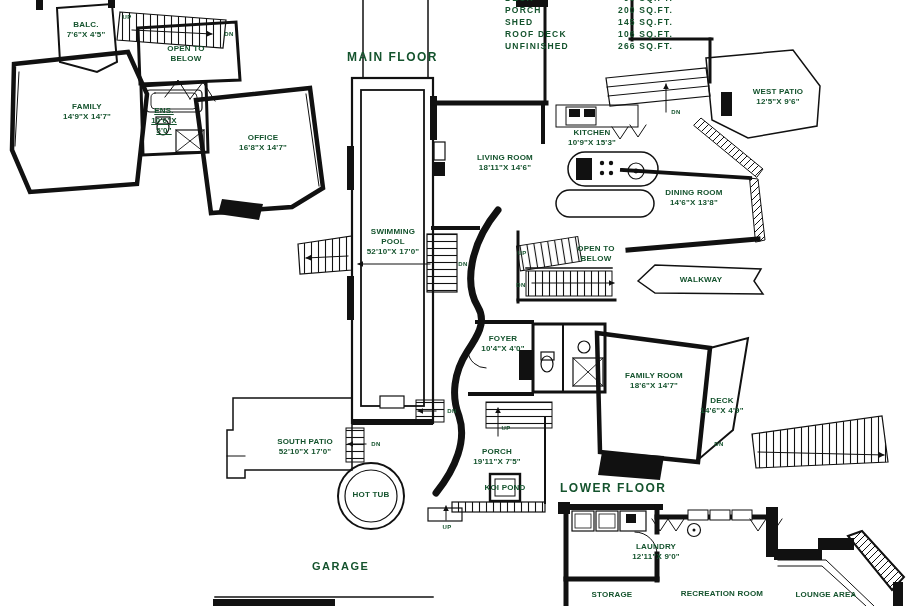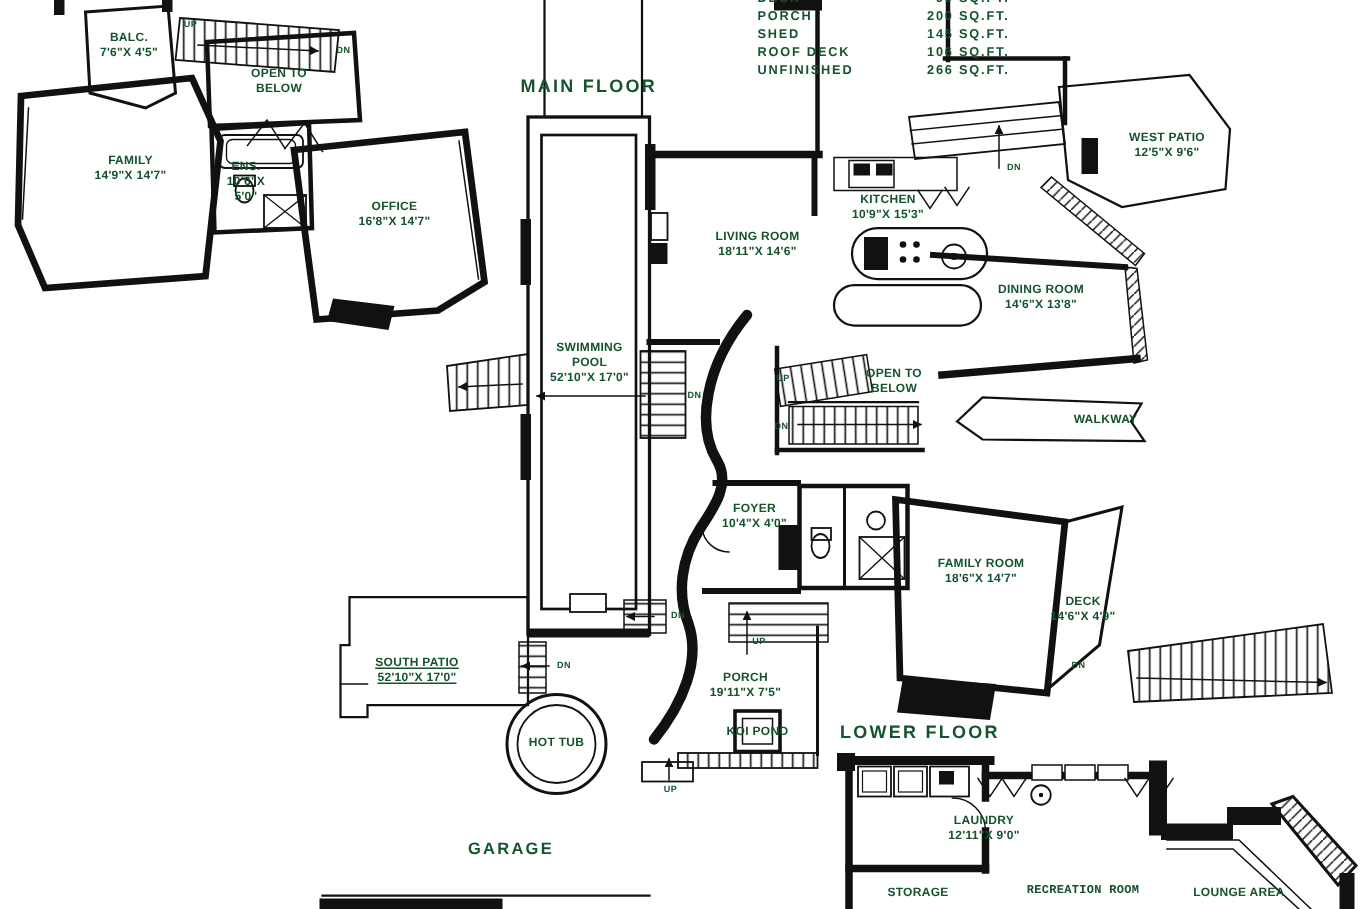--- a/index.html
+++ b/index.html
@@ -242,21 +242,21 @@
       <div>BALC.</div>
       <div>7'6"X 4'5"</div>
     </div>
 <div class="lbl wrap w44" style="left:186px;top:54px;">
       <div>OPEN TO BELOW</div>
     </div>
 <div class="lbl" style="left:87px;top:112px;">
       <div>FAMILY</div>
       <div>14'9"X 14'7"</div>
     </div>
-<div class="lbl wrap w40" style="left:164px;top:121px;">
+<div class="lbl wrap w40" style="left:164px;top:121px;text-decoration:underline;">
       <div>ENS.</div>
       <div>10'6"X 5'0"</div>
     </div>
 <div class="lbl" style="left:263px;top:143px;">
       <div>OFFICE</div>
       <div>16'8"X 14'7"</div>
     </div>
 <div class="lbl" style="left:505px;top:163px;">
       <div>LIVING ROOM</div>
       <div>18'11"X 14'6"</div>
@@ -273,57 +273,57 @@
       <div>WEST PATIO</div>
       <div>12'5"X 9'6"</div>
     </div>
 <div class="lbl" style="left:393px;top:242px;">
       <div style="white-space:normal;width:58px;margin:0 auto;">SWIMMING POOL</div>
       <div>52'10"X 17'0"</div>
     </div>
 <div class="lbl wrap w40" style="left:596px;top:254px;">
       <div>OPEN TO BELOW</div>
     </div>
-<div class="lbl" style="left:737px;top:280px;text-align:right;">
+<div class="lbl" style="left:701px;top:280px;text-align:right;">
       <div>WALKWAY</div>
     </div>
 <div class="lbl" style="left:503px;top:344px;">
       <div>FOYER</div>
       <div>10'4"X 4'0"</div>
     </div>
 <div class="lbl" style="left:654px;top:381px;">
       <div>FAMILY ROOM</div>
       <div>18'6"X 14'7"</div>
     </div>
 <div class="lbl" style="left:722px;top:406px;">
       <div>DECK</div>
       <div>14'6"X 4'9"</div>
     </div>
-<div class="lbl" style="left:278px;top:447px;text-decoration:underline;">
+<div class="lbl" style="left:305px;top:447px;">
       <div>SOUTH PATIO</div>
       <div>52'10"X 17'0"</div>
     </div>
 <div class="lbl" style="left:371px;top:495px;">
       <div>HOT TUB</div>
     </div>
 <div class="lbl" style="left:497px;top:457px;">
       <div>PORCH</div>
       <div>19'11"X 7'5"</div>
     </div>
 <div class="lbl wrap w34" style="left:505px;top:488px;">
       <div>KOI POND</div>
     </div>
 <div class="lbl" style="left:612px;top:552px;margin-left:44px;">
       <div>LAUNDRY</div>
       <div>12'11"X 9'0"</div>
     </div>
 <div class="lbl" style="left:612px;top:595px;">
       <div>STORAGE</div>
     </div>
-<div class="lbl" style="left:722px;top:594px;font-family:Liberation Mono, monospace;">
+<div class="lbl" style="left:722px;top:594px;">
       <div>RECREATION ROOM</div>
     </div>
 <div class="lbl" style="left:826px;top:595px;">
       <div>LOUNGE AREA</div>
     </div>
 
 <div class="tny" style="left:127px;top:17px;">UP</div>
 <div class="tny" style="left:229px;top:34px;">DN</div>
 <div class="tny" style="left:676px;top:112px;">DN</div>
 <div class="tny" style="left:463px;top:264px;">DN</div>

